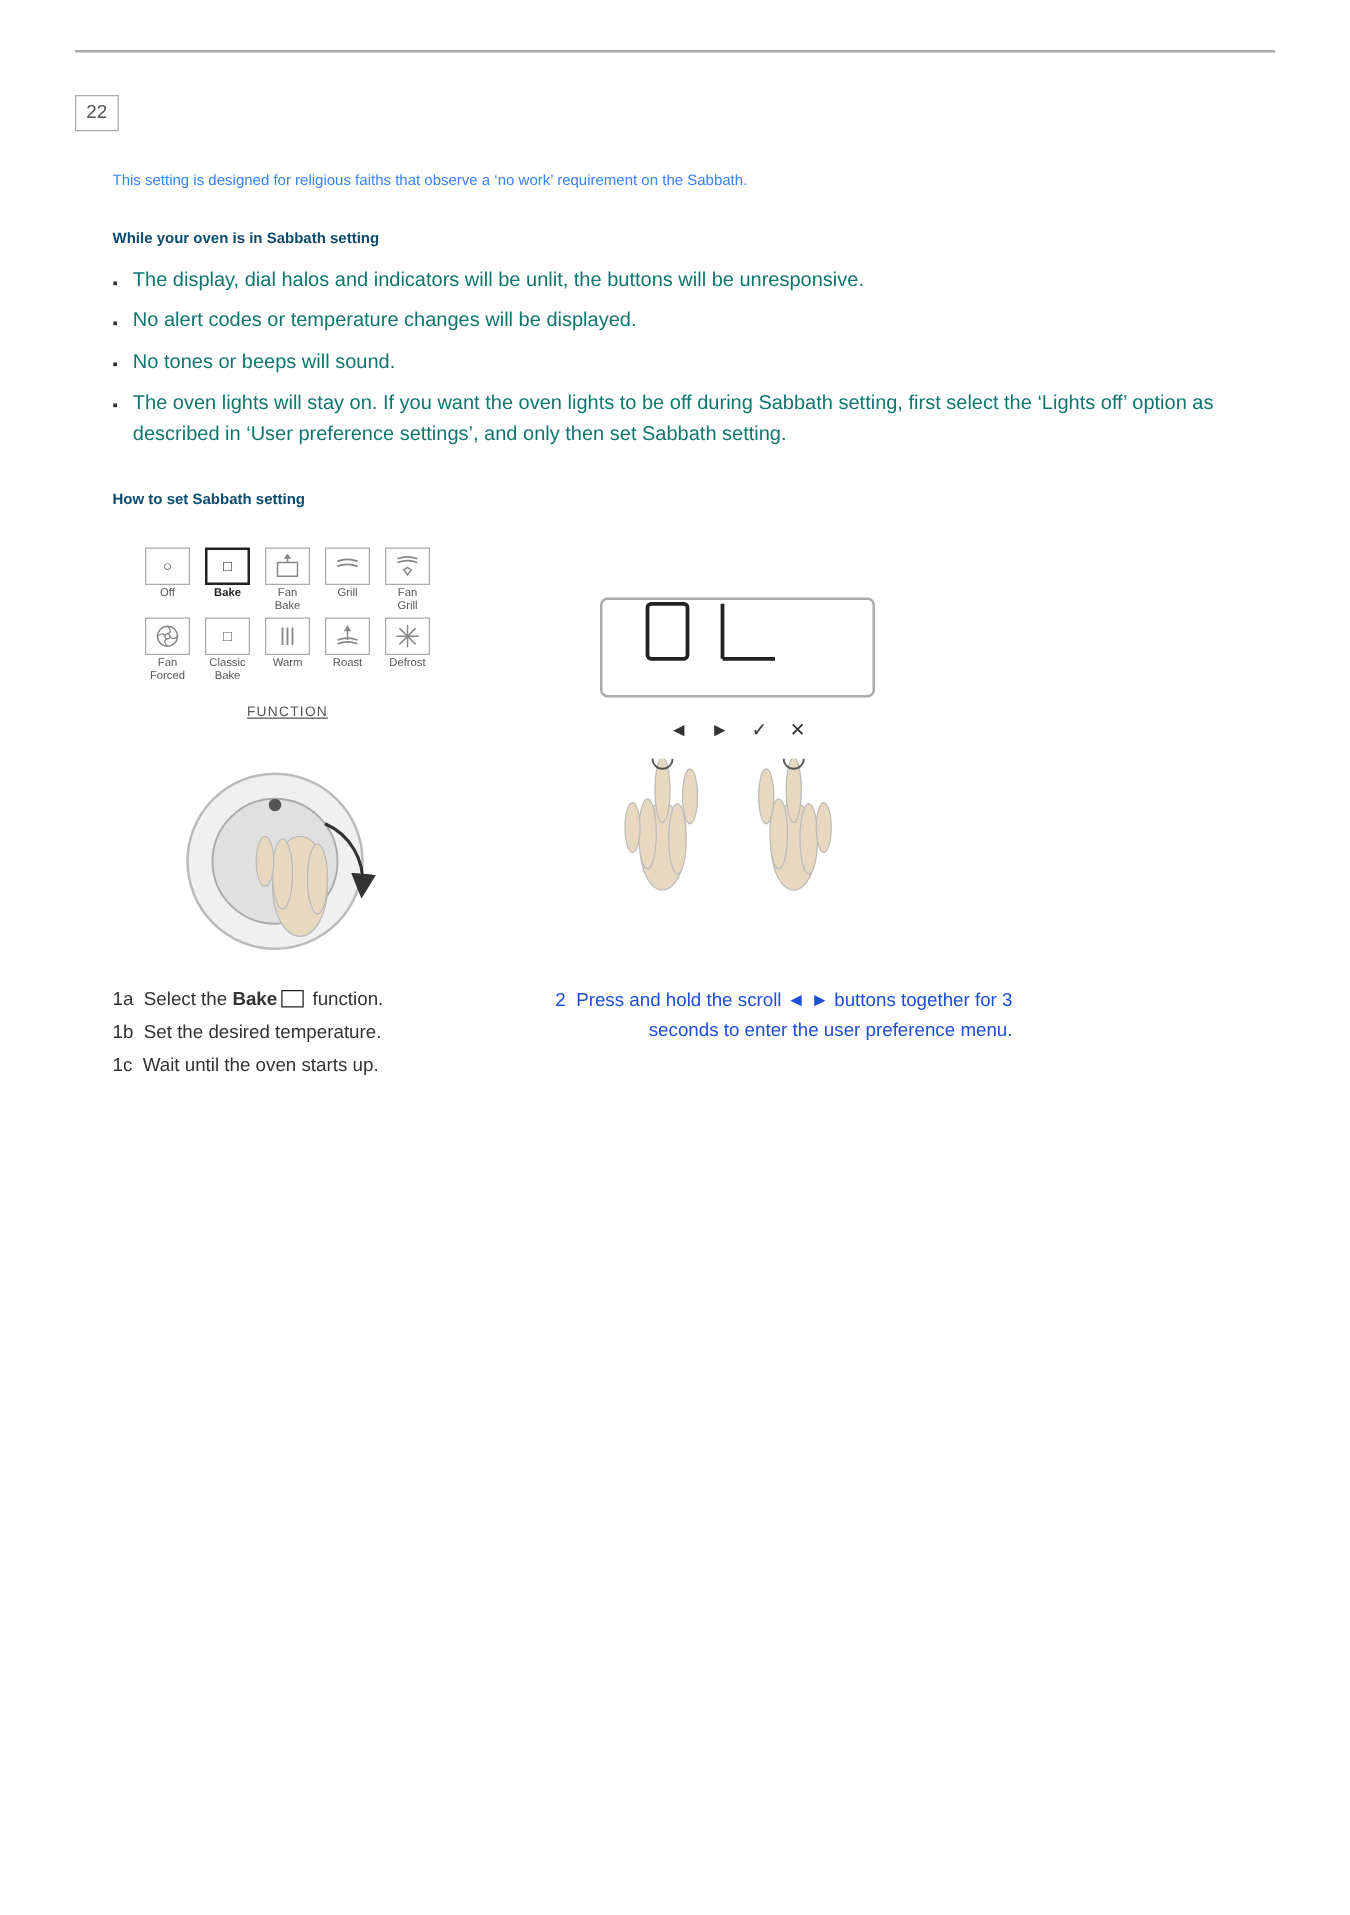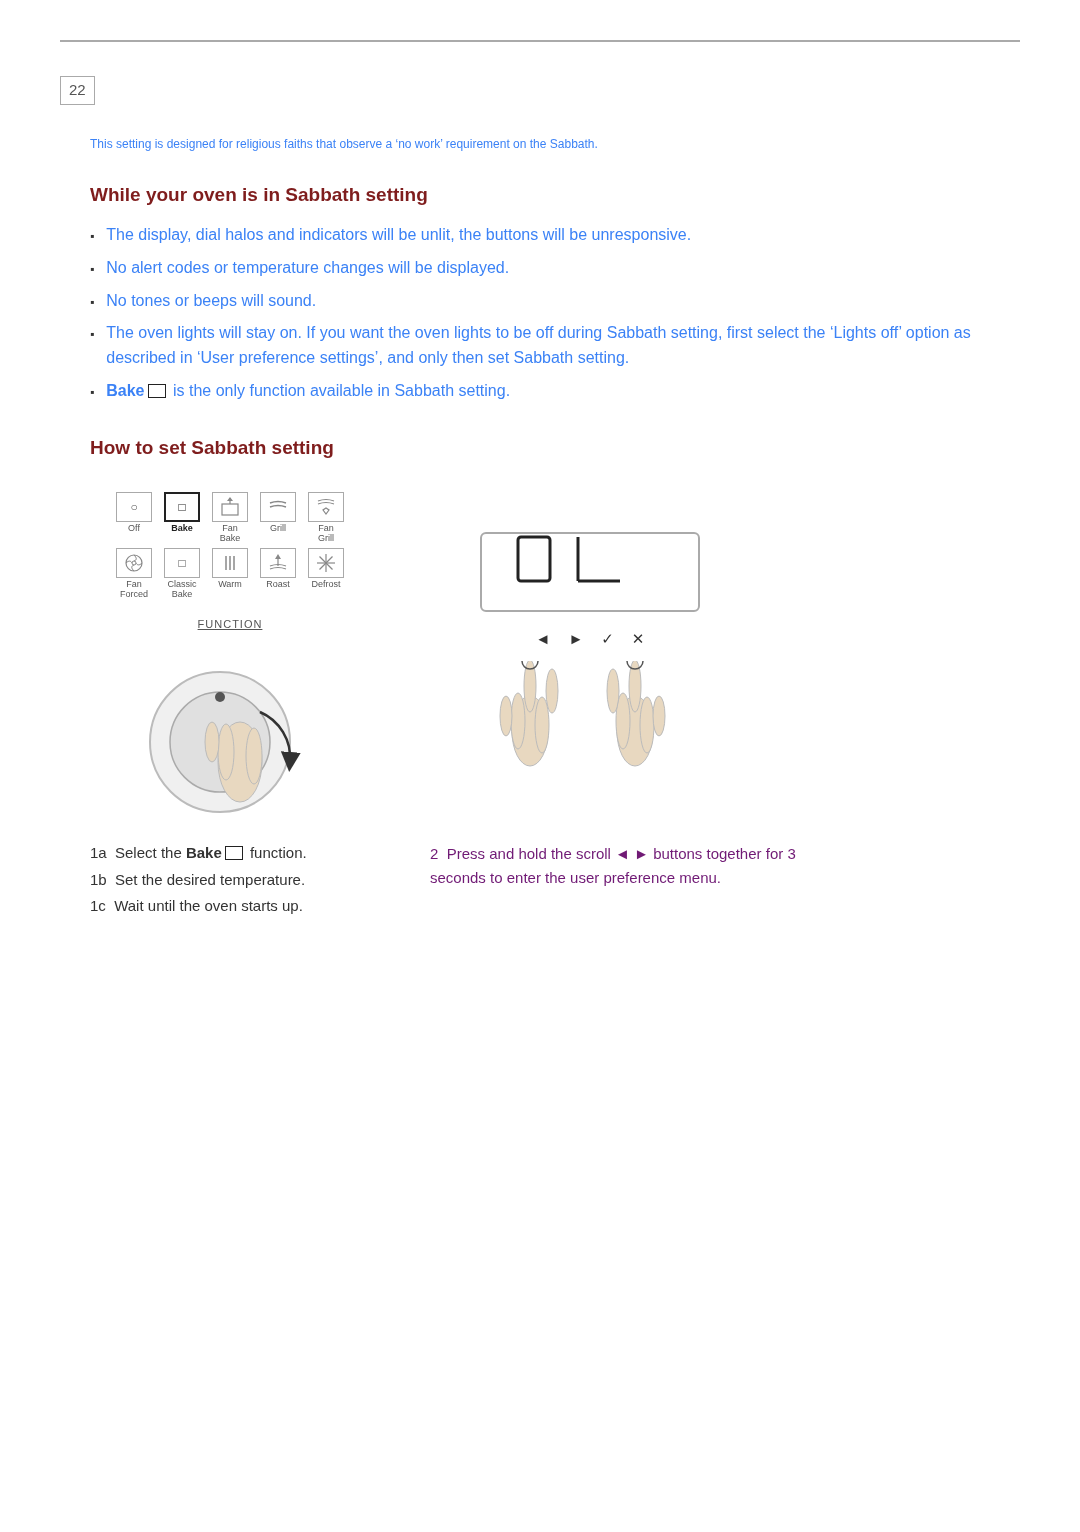--- a/index.html
+++ b/index.html
@@ -31,36 +31,36 @@
       font-size: 36px;
       font-weight: bold;
       color: #222;
     }
     .intro-text {
       margin: 18px 30px 28px 30px;
       font-size: 12px;
       color: #3b82f6;
     }
     .section-heading {
-      font-size: 19px;
+      font-size: 12px;
       font-weight: bold;
-      color: #7f1d1d;
+      color: #0c4a6e;
       margin: 18px 30px 14px 30px;
     }
     .bullet-list {
       list-style: none;
       margin: 0 30px 18px 30px;
       padding: 0;
     }
     .bullet-list li {
       display: flex;
       align-items: flex-start;
       margin-bottom: 8px;
       font-size: 16px;
-      color: #3b82f6;
+      color: #0f766e;
       line-height: 1.55;
     }
     .bullet-list li::before {
       content: '▪';
       font-size: 12px;
       margin-right: 12px;
       margin-top: 4px;
       flex-shrink: 0;
       color: #333;
     }
@@ -203,22 +203,23 @@
       font-size: 15px;
       color: #333;
       margin-bottom: 4px;
       line-height: 1.5;
     }
     .step-num {
       font-weight: normal;
     }
     .step-2-text {
       font-size: 15px;
-      color: #701a75;
+      color: #1d4ed8;
       line-height: 1.6;
+      text-align: right;
     }
   </style>
 </head>
 <body>
 
 <div class="page-header">
   <div class="page-number-box">22</div>
 </div>
 
 <div class="intro-text">This setting is designed for religious faiths that observe a ‘no work’ requirement on the Sabbath.</div>
@@ -231,23 +232,20 @@
     </li>
   <li>
       <span>No alert codes or temperature changes will be displayed.</span>
     </li>
   <li>
       <span>No tones or beeps will sound.</span>
     </li>
   <li>
       <span>The oven lights will stay on. If you want the oven lights to be off during Sabbath setting, first select the ‘Lights off’ option as described in ‘User preference settings’, and only then set Sabbath setting.</span>
     </li>
-  <li>
-    <span><strong>Bake</strong><span class="bake-icon-inline"></span> is the only function available in Sabbath setting.</span>
-  </li>
 </ul>
 
 <div class="how-to-section">
   <div class="section-heading">How to set Sabbath setting</div>
 
   <div class="diagrams-row">
 
     <div class="diagram-left">
       <div class="function-grid">
 

